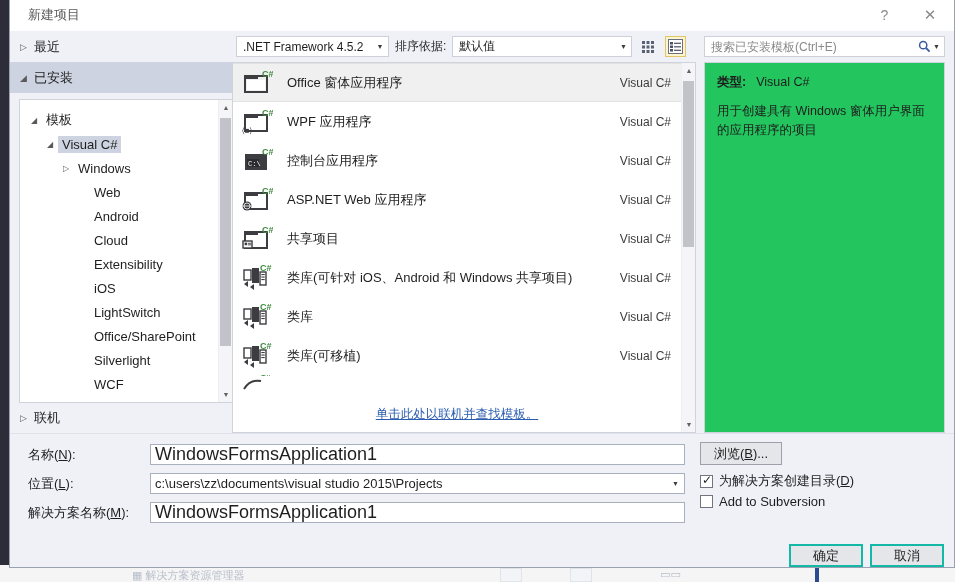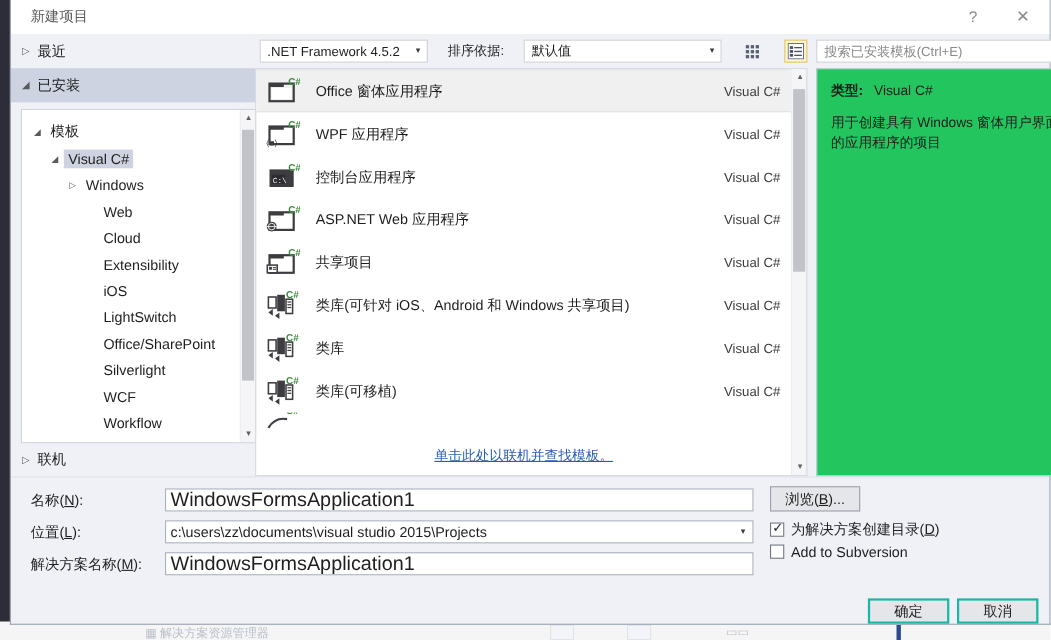--- a/index.html
+++ b/index.html
@@ -128,21 +128,21 @@
     padding-left: 10px; font-size: 13px; cursor: default;
   }
   .online-header .tri { width: 14px; color: #5a5a5a; font-size: 9px; }
 
   
   .center-panel {
     flex: 1 1 auto; display: flex; flex-direction: column;
     padding-right: 0;
   }
   .center-toolbar {
-    height: 31px; display: flex; align-items: center; gap: 18px;
+    height: 31px; display: flex; align-items: center; gap: 6px;
     padding-left: 4px;
   }
   .combo {
     height: 21px; background: #ffffff; border: 1px solid #cdd0d8;
     display: flex; align-items: center; font-size: 12px;
     padding: 0 0 0 6px; cursor: default; color: #1e1e1e;
   }
   .combo .cval { flex: 1 1 auto; white-space: nowrap; overflow: hidden; }
   .combo .carrow {
     width: 16px; text-align: center; color: #3b3b3b; font-size: 7px; flex: 0 0 16px;
@@ -316,20 +316,23 @@
           <div class="tree-item sel" style="padding-left:22px;">
             <span class="tri">◢</span>
             <span class="lbl">Visual C#</span>
           </div>
           <div class="tree-item" style="padding-left:38px;">
             <span class="tri">▷</span>
             <span class="lbl">Windows</span>
           </div>
           <div class="tree-item" style="padding-left:70px;">
             <span class="lbl">Web</span>
+          </div>
+          <div class="tree-item" style="padding-left:70px;">
+            <span class="lbl">Android</span>
           </div>
           <div class="tree-item" style="padding-left:70px;">
             <span class="lbl">Cloud</span>
           </div>
           <div class="tree-item" style="padding-left:70px;">
             <span class="lbl">Extensibility</span>
           </div>
           <div class="tree-item" style="padding-left:70px;">
             <span class="lbl">iOS</span>
           </div>

